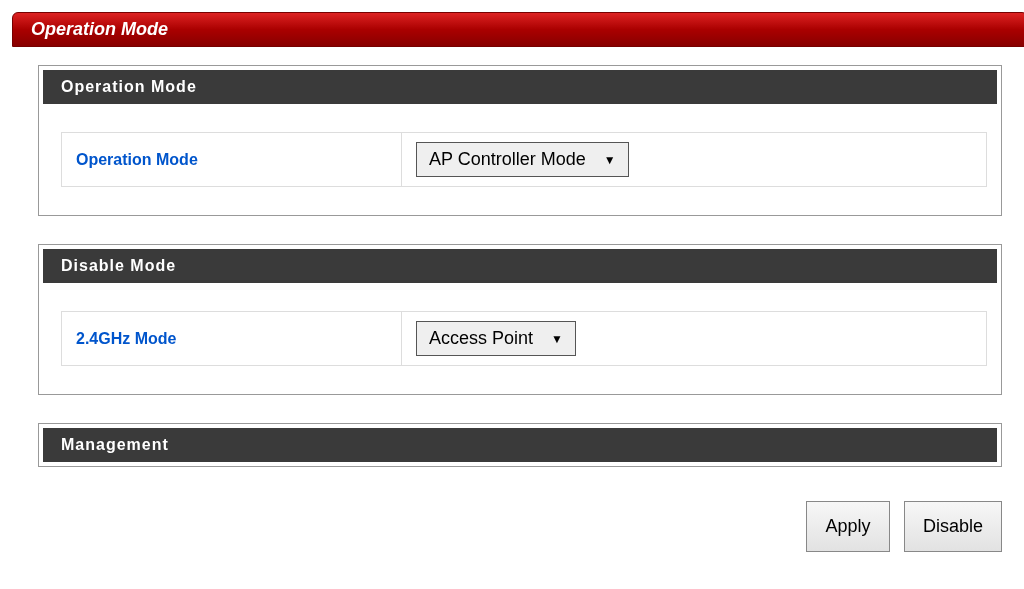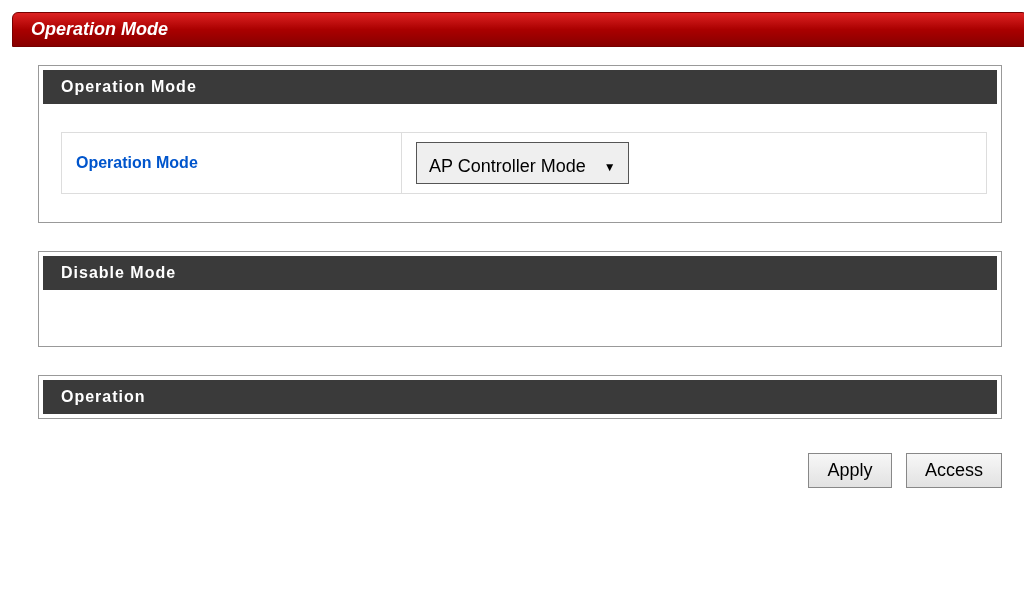--- a/index.html
+++ b/index.html
@@ -56,39 +56,39 @@
       width: 340px;
       color: #0055cc;
       font-weight: bold;
       font-size: 16px;
     }
     .select-wrap {
       display: inline-flex;
       align-items: center;
       border: 1px solid #555;
       background: #efefef;
-      padding: 9px 8px 2px 8px;
+      padding: 2px 8px 2px 8px;
       font-size: 18px;
       cursor: pointer;
     }
     .select-wrap .select-text {
       padding-right: 10px;
     }
     .select-wrap .caret {
       font-size: 12px;
     }
     .button-row {
       text-align: right;
       padding: 2px 22px 20px 22px;
     }
     .btn {
       display: inline-block;
       border: 1px solid #888;
       background: linear-gradient(to bottom, #f7f7f7, #e2e2e2);
-      padding: 6px 14px;
+      padding: 14px 14px;
       font-size: 18px;
       cursor: pointer;
       margin-left: 6px;
     }
   </style>
 </head>
 <body>
 
 <div class="title-bar">
   <span>Operation Mode</span>
@@ -119,33 +119,44 @@
     </div>
   </div>
 
   <div class="panel">
     <div class="panel-header">
       <span>Disable Mode</span>
     </div>
     <div class="panel-body">
       <table class="field-table">
         <tbody>
+            <tr>
+          <td class="label-cell">
+            <span>2.4GHz Mode</span>
+          </td>
+          <td>
+            <div class="select-wrap">
+              <span class="select-text">Access Point</span>
+              <span class="caret">▼</span>
+            </div>
+          </td>
+        </tr>
       </tbody>
         </table>
     </div>
   </div>
 
   <div class="panel">
     <div class="panel-header">
-      <span>Operation</span>
+      <span>Management</span>
     </div>
   </div>
 
 </div>
 
 <div class="button-row">
   <button class="btn">
     <span>Apply</span>
   </button>
   <button class="btn">
-    <span>Access</span>
+    <span>Disable</span>
   </button>
 </div>
 
 </body></html>

